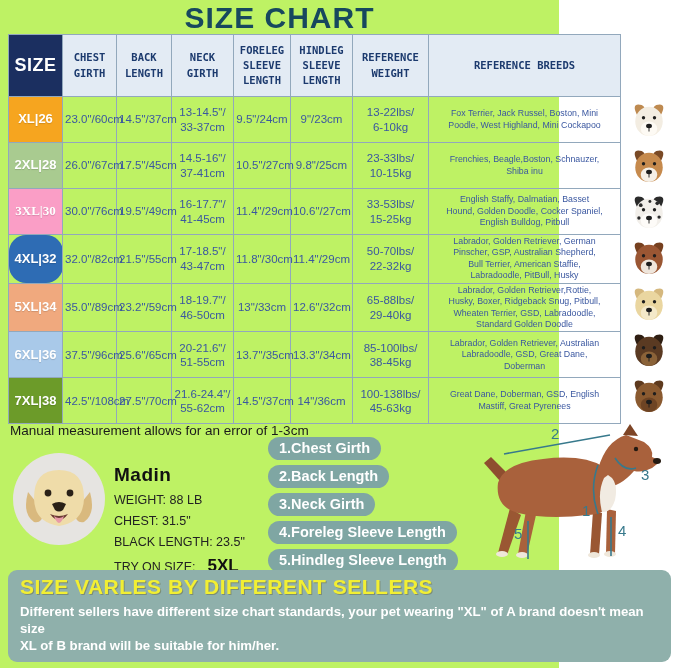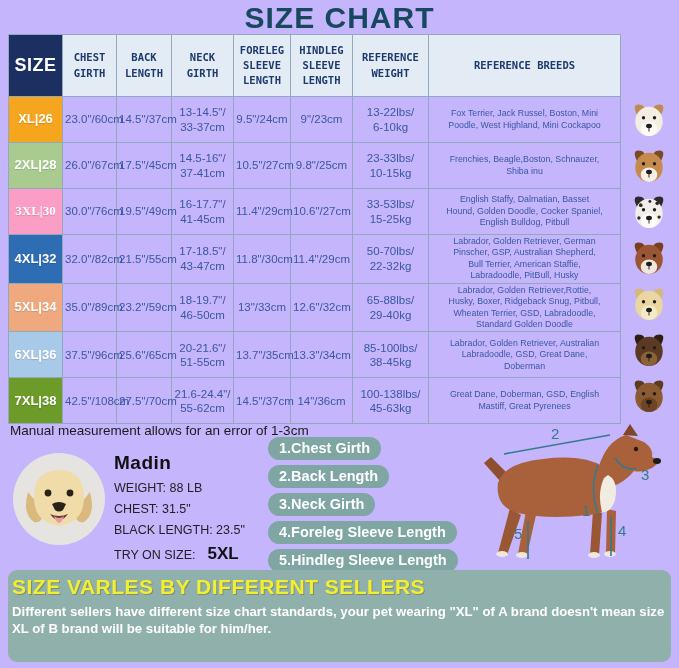--- a/index.html
+++ b/index.html
@@ -1,18 +1,18 @@
 <!DOCTYPE html>
 <html><head>
 <meta charset="utf-8">
 <style>
   * { margin:0; padding:0; box-sizing:border-box; }
   html,body { width:679px; height:668px; background:#fff; overflow:hidden;
               font-family:"Liberation Sans", sans-serif; }
-  .page { position:relative; width:679px; height:668px; background:#c4b5fd; }
+  .page { position:relative; width:559px; height:668px; background:#bef264; }
 
   .title { position:absolute; top:1px; left:0; width:100%; text-align:center;
            font-size:30px; font-weight:bold; letter-spacing:1px; color:#17485E; }
 
   table.size-table { position:absolute; left:8px; top:34px; border-collapse:collapse;
            table-layout:fixed; width:612px; }
   .size-table th, .size-table td { border:1px solid #92A8BC; text-align:center;
            vertical-align:middle; white-space:pre-line; padding:1px 2px; }
   .size-table th { background:#E3EBF4; color:#1C3A6E; font-size:10.5px;
            font-family:"DejaVu Sans Mono", monospace; font-weight:bold; height:62px; line-height:1.45; }
@@ -23,33 +23,33 @@
            text-shadow:0 1px 1px rgba(0,0,0,.15); }
   td.breeds { font-size:8.8px; line-height:1.3; padding:1px 16px; }
 
   .dog-col { position:absolute; left:621px; top:97px; width:58px; }
   .dog-slot { height:46px; width:56px; display:flex; align-items:center; justify-content:center; }
   .dog-slot svg { width:44px; height:41px; }
 
   .note { position:absolute; left:10px; top:423px; font-size:13.5px; color:#1a1a1a; }
 
   .madin-photo { position:absolute; left:12px; top:452px; width:94px; height:94px; }
-  .madin-stats { position:absolute; left:114px; top:452px; width:165px; }
+  .madin-stats { position:absolute; left:114px; top:464px; width:165px; }
   .madin-name { font-size:19px; font-weight:bold; color:#111; letter-spacing:.5px; margin-bottom:7px; }
   .madin-line { font-size:12.5px; color:#222; margin-bottom:7px; }
   .tryon-size { font-size:17px; font-weight:bold; color:#111; margin-left:12px; }
 
   .pills { position:absolute; left:268px; top:437px; }
   .pill { background:#7FA6A3; color:#fff; font-weight:bold; font-size:14.5px;
           padding:3px 11px 4px; border-radius:13px; margin-bottom:5px; width:fit-content; }
 
   .diagram { position:absolute; left:448px; top:423px; width:231px; height:146px; }
 
   .bottom-box { position:absolute; left:8px; top:570px; width:663px; height:92px;
-          background:#8FB0AB; border-radius:9px; padding:5px 4px 0; }
+          background:#8FB0AB; border-radius:9px; padding:5px 12px 0; }
   .bottom-title { font-size:21px; font-weight:bold; color:#F2EF33; letter-spacing:.5px;
           text-shadow:1px 1px 0 rgba(80,60,0,.3); margin-bottom:4px; }
   .bottom-text { font-size:13.2px; font-weight:bold; color:#fff; line-height:1.3;
           white-space:pre-line; }
 </style>
 </head>
 <body>
 
 <div class="page">
 
@@ -115,21 +115,21 @@
       <td>19.5"/49cm</td>
       <td>16-17.7"/
 41-45cm</td>
       <td>11.4"/29cm</td>
       <td>10.6"/27cm</td>
       <td>33-53lbs/
 15-25kg</td>
       <td class="breeds">English Staffy, Dalmatian, Basset Hound, Golden Doodle, Cocker Spaniel, English Bulldog, Pitbull</td>
     </tr>
     <tr>
-      <td class="size-label" style="background-color: rgb(46, 108, 180);">4XL|32</td>
+      <td class="size-label" style="background-color: rgb(46, 108, 180); border-radius: 17px;">4XL|32</td>
       <td>32.0"/82cm</td>
       <td>21.5"/55cm</td>
       <td>17-18.5"/
 43-47cm</td>
       <td>11.8"/30cm</td>
       <td>11.4"/29cm</td>
       <td>50-70lbs/
 22-32kg</td>
       <td class="breeds">Labrador, Golden Retriever, German Pinscher, GSP, Australian Shepherd, Bull Terrier, American Staffie, Labradoodle, PitBull, Husky</td>
     </tr>

